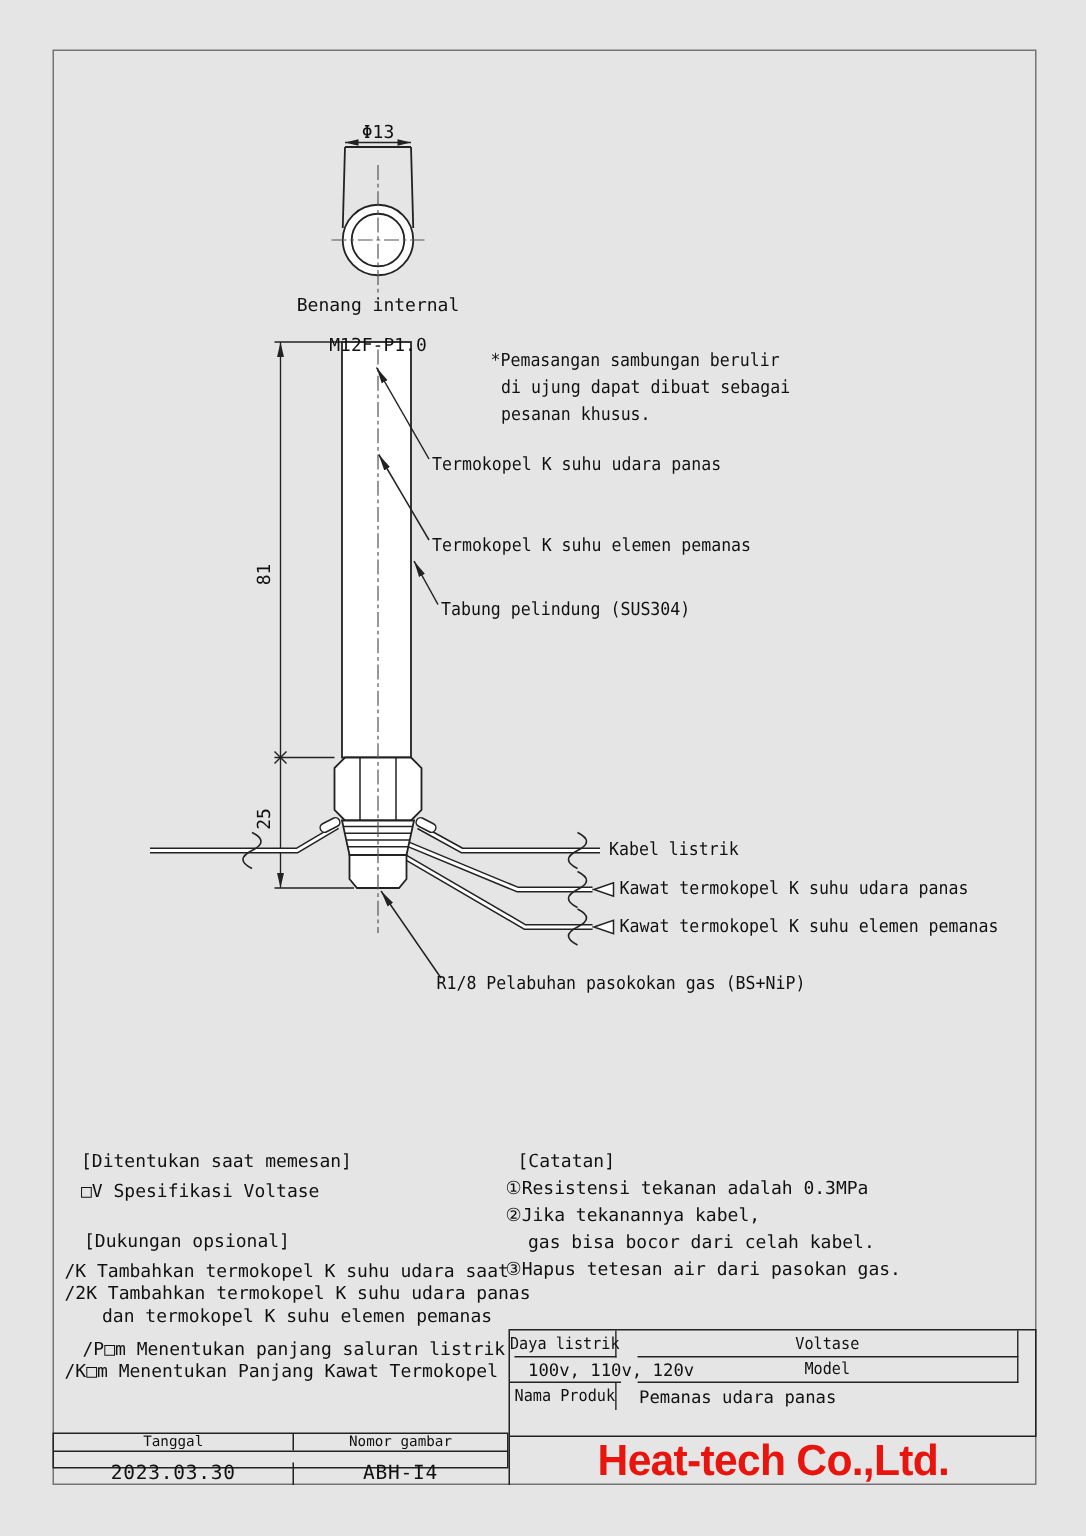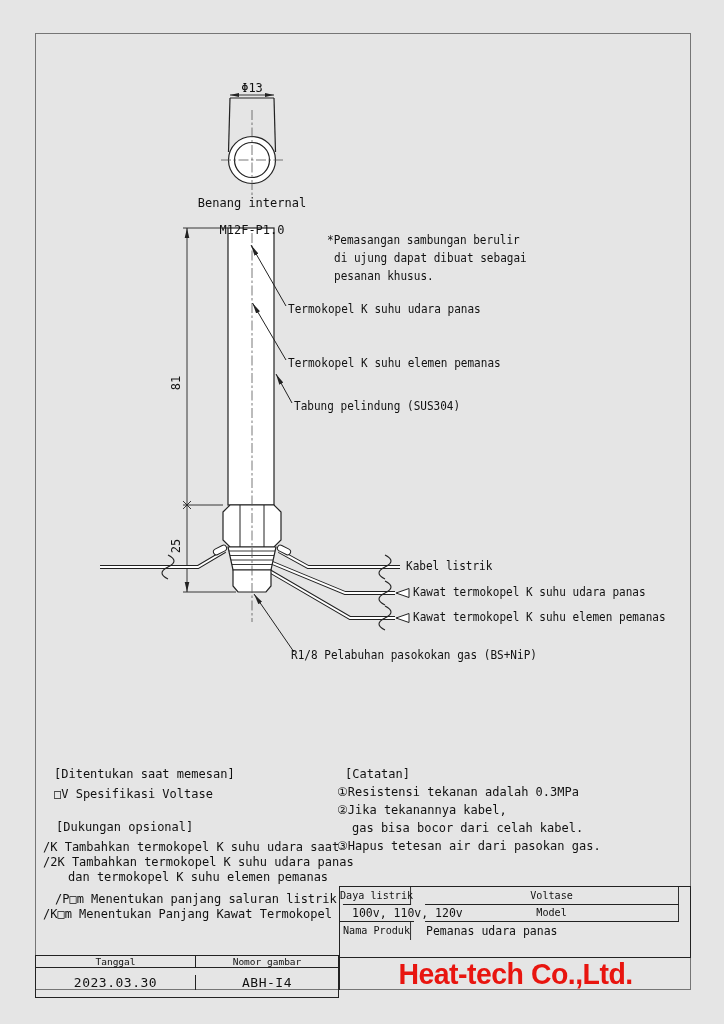--- a/index.html
+++ b/index.html
@@ -19,21 +19,21 @@
   #spec-table{position:absolute;left:339px;top:886px;width:352px;height:72px;
               border:1.2px solid #222;box-sizing:border-box;display:grid;
               grid-template-columns:74px 1fr;grid-template-rows:repeat(4,1fr);}
   #spec-table .lc{border-right:1.2px solid #222;border-bottom:1.2px solid #222;
                   display:flex;align-items:center;justify-content:center;
                   font-size:11px;white-space:nowrap;transform:scaleX(0.92);}
   #spec-table .vc{border-bottom:1.2px solid #222;display:flex;align-items:center;
                   padding-left:12px;font-size:11.5px;white-space:nowrap;}
   #spec-table .r4{border-bottom:none;}
   
-  #title-block{position:absolute;left:35px;top:955px;width:304px;height:43px;
+  #title-block{position:absolute;left:35px;top:955px;width:304px;height:24px;
                border:1.2px solid #222;box-sizing:border-box;}
   #title-block .hdr{display:flex;height:11px;border-bottom:1px solid #222;}
   #title-block .val{display:flex;height:22px;align-items:flex-end;}
   #title-block .c1{width:160px;border-right:1.2px solid #222;display:flex;
                    align-items:center;justify-content:center;box-sizing:border-box;}
   #title-block .c2{flex:1;display:flex;align-items:center;justify-content:center;}
   .small-h{font-size:9.5px;line-height:10px;white-space:nowrap;}
   .val-t{font-size:13px;white-space:nowrap;letter-spacing:0.5px;}
   
   #logo-cell{position:absolute;left:339px;top:958px;width:352px;height:32px;

